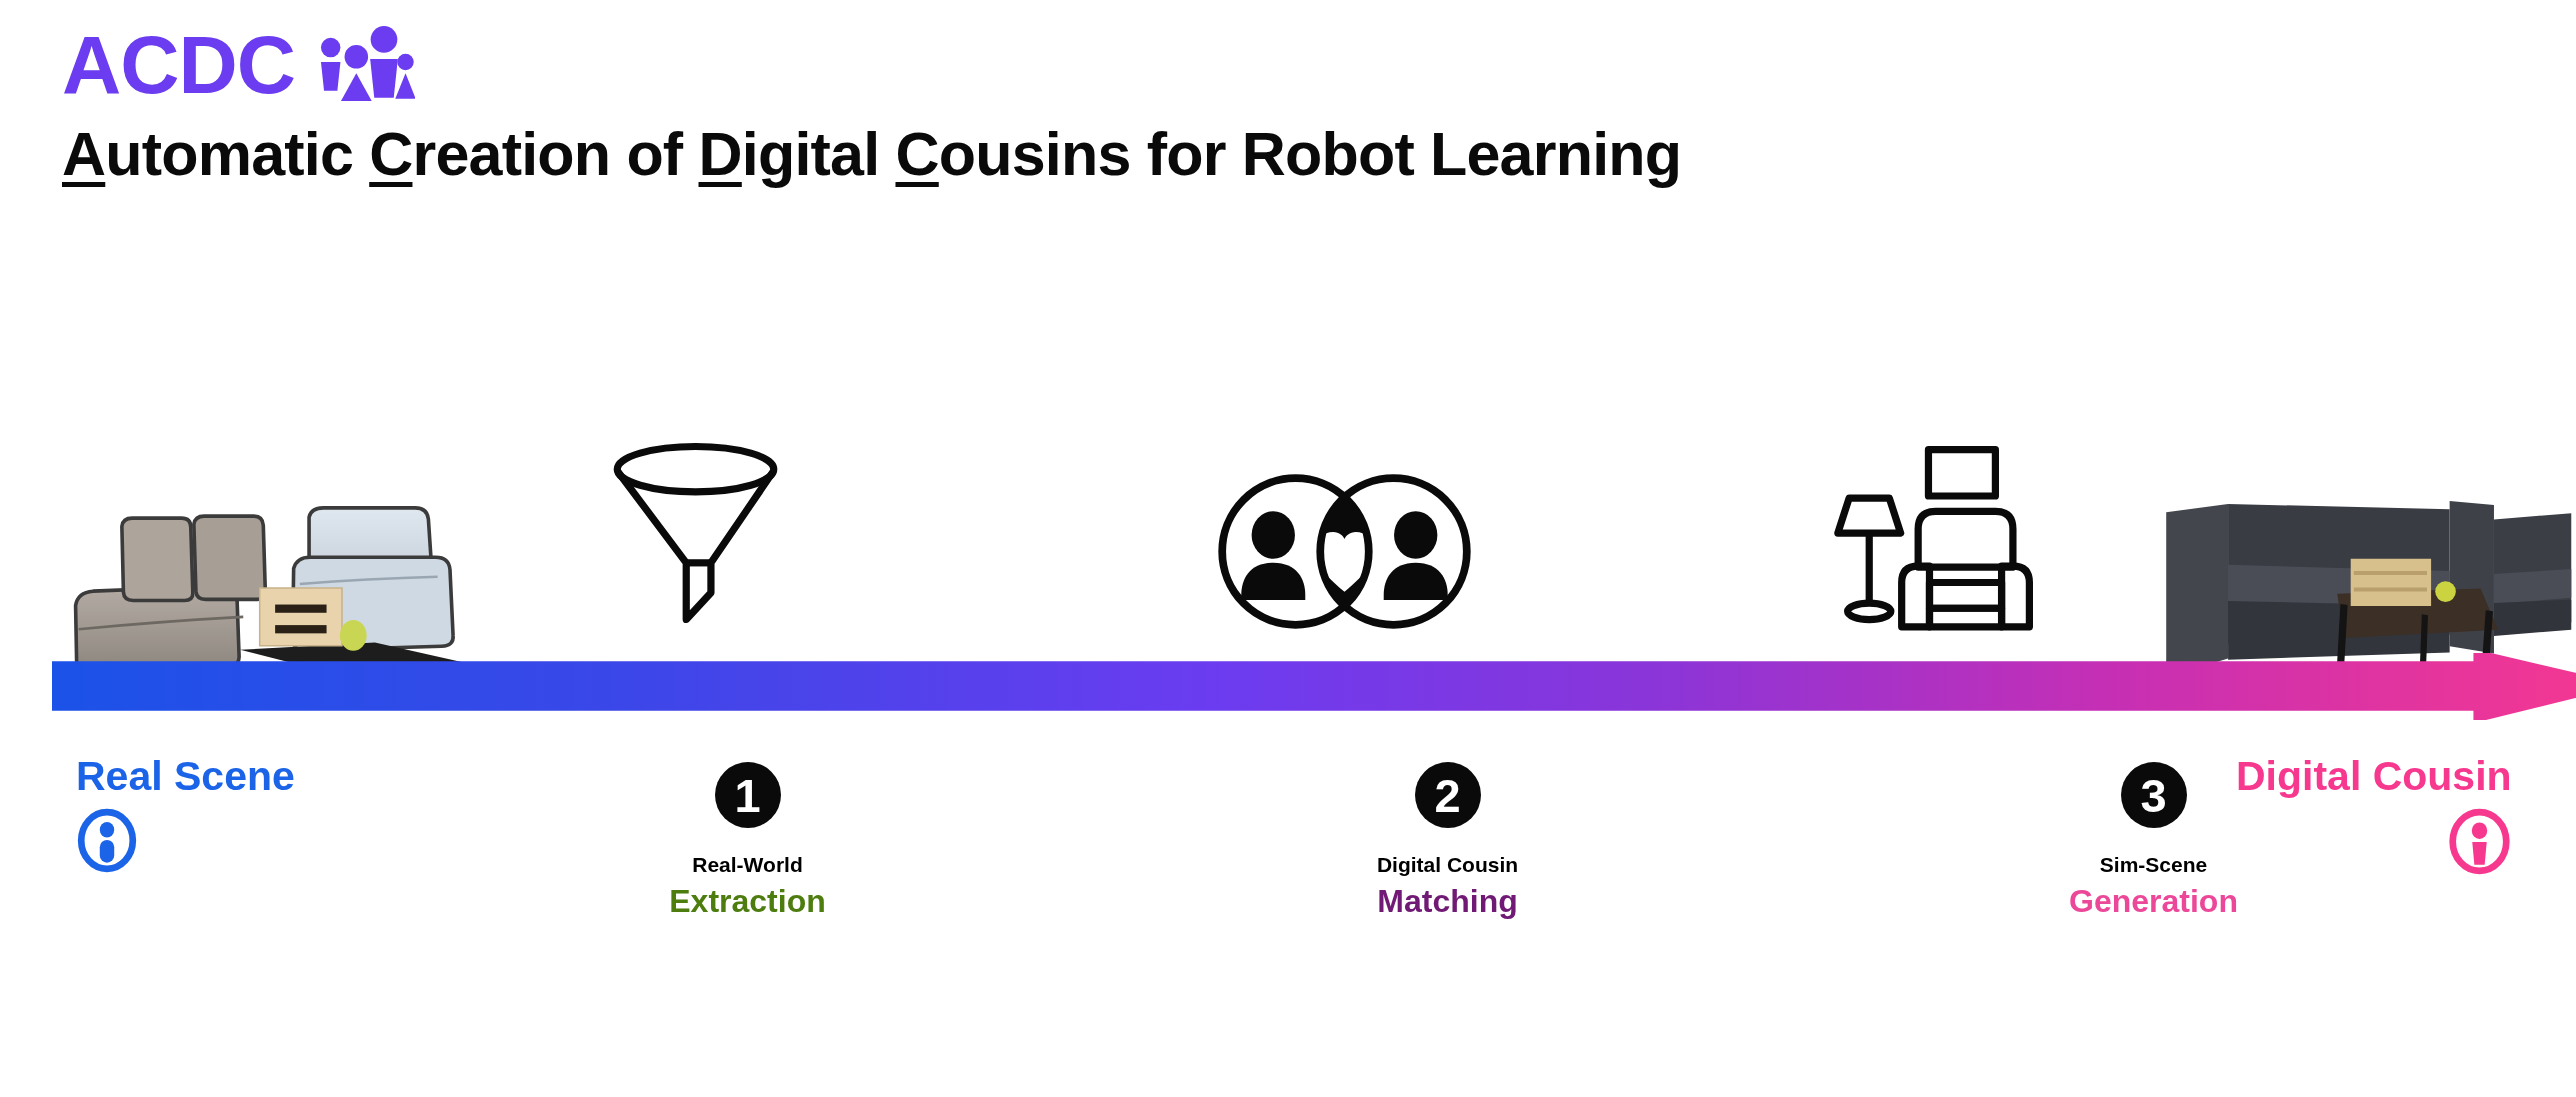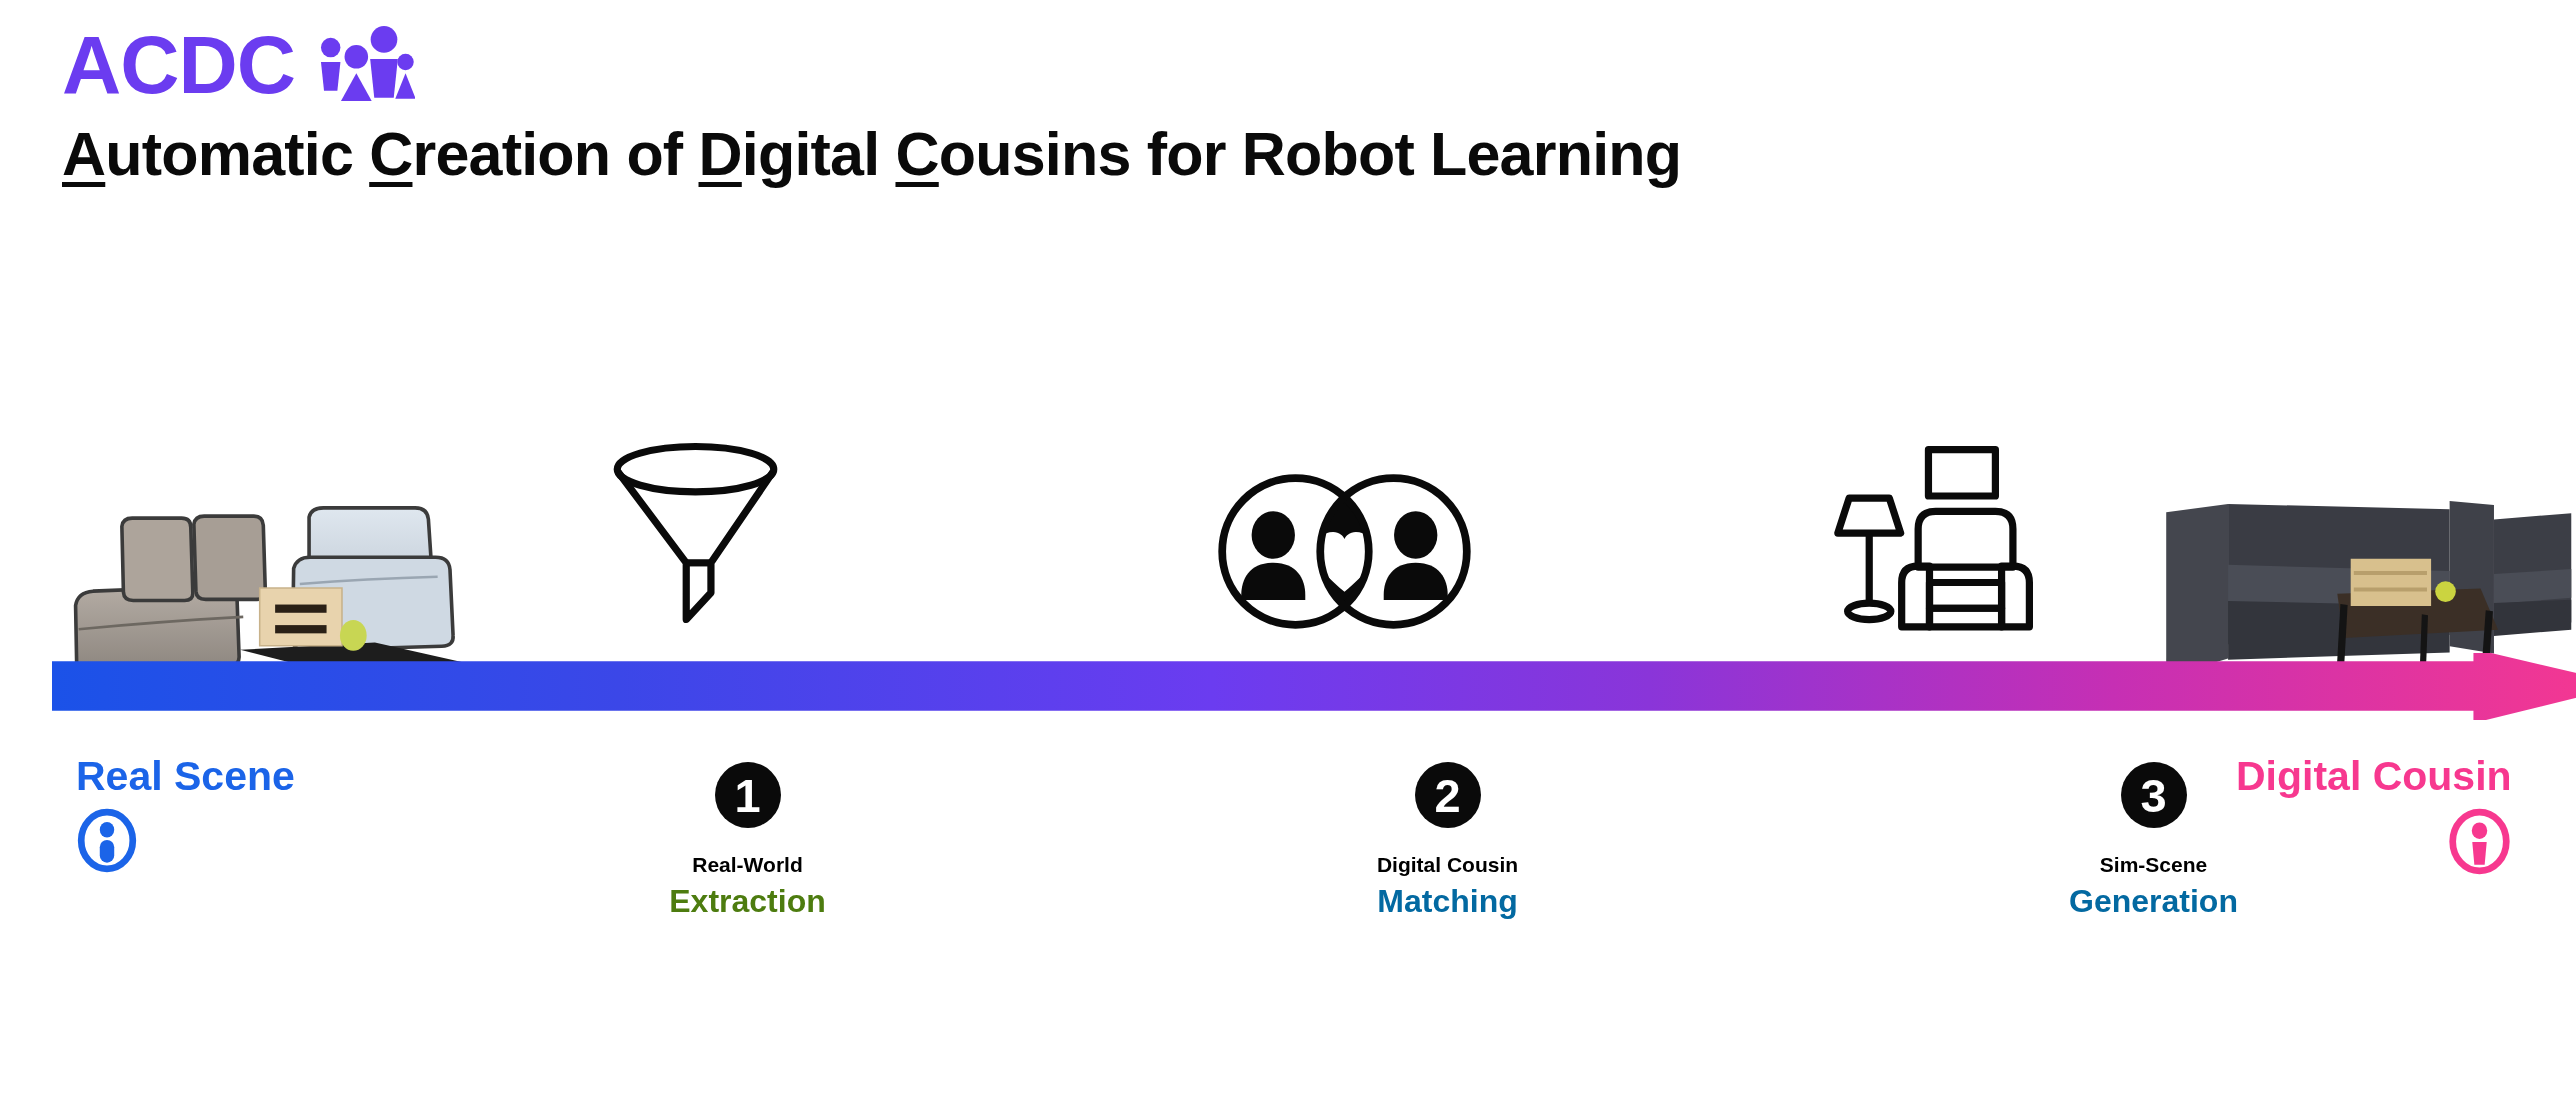--- a/index.html
+++ b/index.html
@@ -71,22 +71,22 @@
   }
   .step-line1 {
     font-size: 21px; font-weight: 700; color: #000000; line-height: 1.18;
     font-family: "Liberation Sans", sans-serif;
   }
   .step-line2 {
     font-size: 32px; font-weight: 700; line-height: 1.18; margin-top: 5.2px;
     font-family: "Liberation Sans", sans-serif;
   }
   .accent-blue   { color: #4d7c0f; }
-  .accent-purple { color: #0369a1; }
-  .accent-pink   { color: #0369a1; }
+  .accent-purple { color: #701a75; }
+  .accent-pink   { color: #ec4899; }
 </style>
 </head>
 <body>
 
 <div id="root">
 
   <div class="header">
     <div class="logo-row">
       <div class="logo-word">ACDC</div>
       <span class="logo-people">

